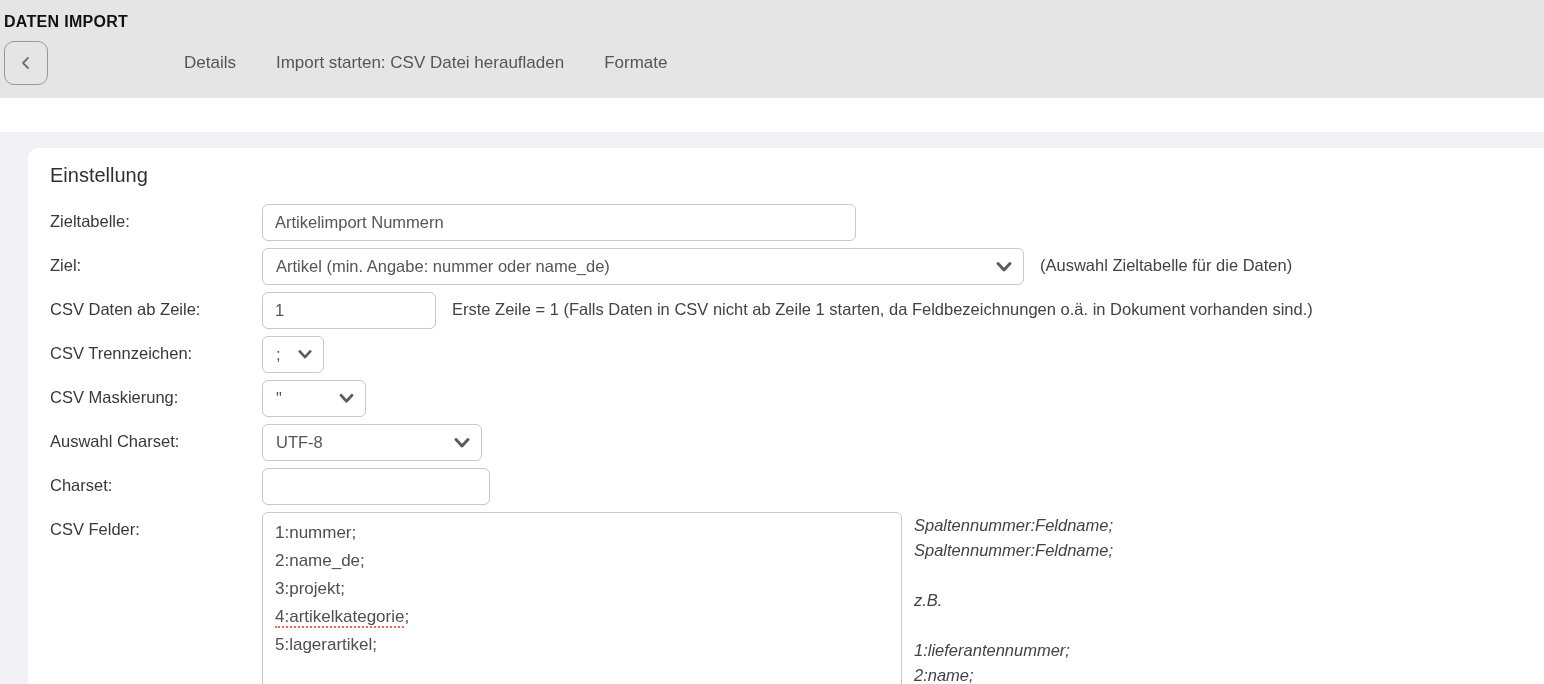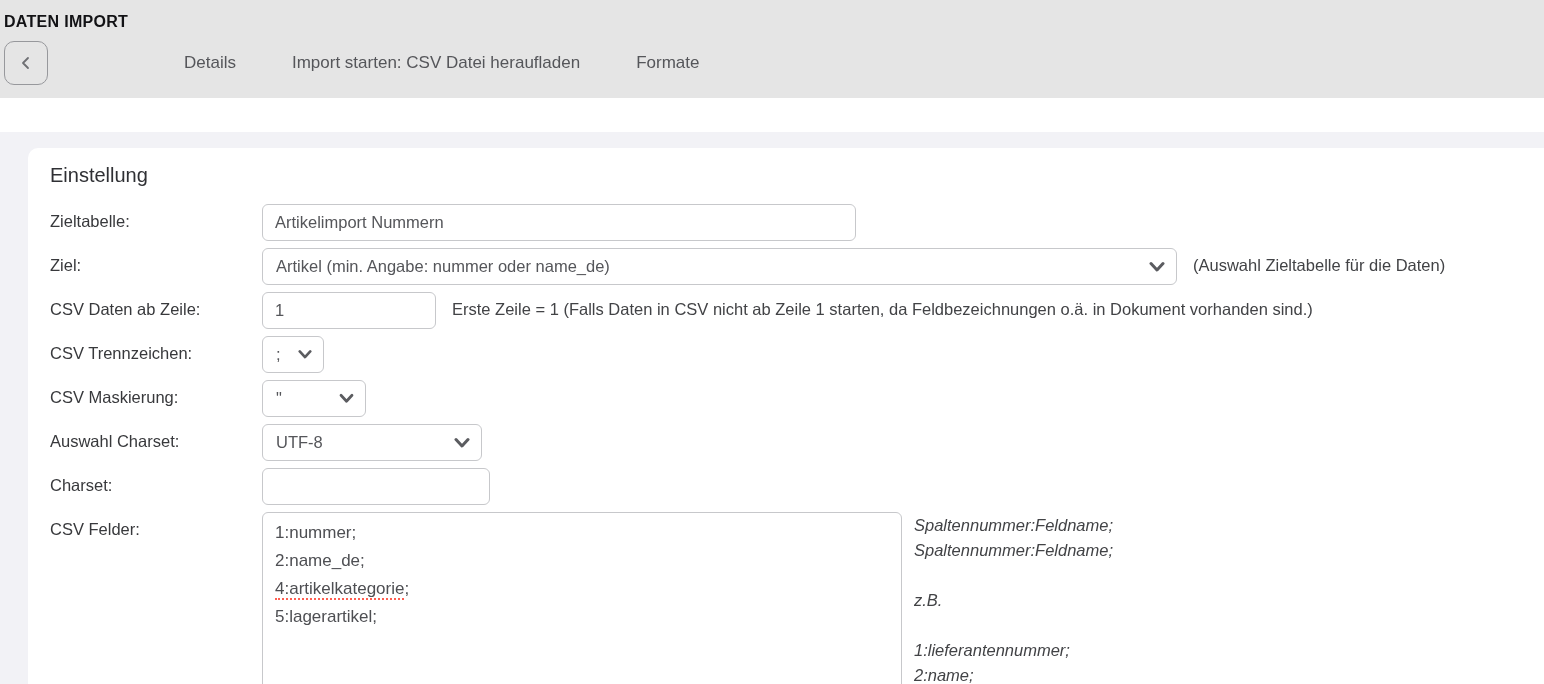--- a/index.html
+++ b/index.html
@@ -4,41 +4,41 @@
 <style>
   * { box-sizing: border-box; margin: 0; padding: 0; }
   html,body { width: 1544px; height: 684px; overflow: hidden; }
   body { font-family: "Liberation Sans", "DejaVu Sans", sans-serif; background: #ffffff; }
 
   .topbar { height: 98px; background: #e5e5e5; padding: 13px 0 0 4px; }
   .app-title { font-size: 16px; font-weight: 700; color: #121215; letter-spacing: .3px; }
   .toolbar { display: flex; align-items: center; margin-top: 10px; }
   .back-btn { width: 44px; height: 44px; border: 1.5px solid #97989c; border-radius: 10px;
               background: transparent; display: flex; align-items: center; justify-content: center; cursor: pointer; }
-  .tabs { display: flex; gap: 56px; margin-left: 136px; }
+  .tabs { display: flex; gap: 40px; margin-left: 136px; }
   .tab { font-size: 17px; color: #55565a; cursor: pointer; white-space: nowrap; }
 
   .white-strip { height: 34px; background: #ffffff; }
   .content { height: 552px; background: #f2f2f6; padding: 16px 0 0 28px; }
   .card { height: 536px; background: #ffffff; border-radius: 10px 0 0 0; padding: 16px 24px 0 22px; overflow: hidden; }
   .panel-title { font-size: 20px; font-weight: 400; color: #2f3034; margin-bottom: 17px; }
 
   .frow { display: flex; align-items: flex-start; margin-bottom: 7px; }
   .flabel { flex: 0 0 212px; width: 212px; padding-top: 8px; font-size: 16.5px; color: #38393c; }
   .tinput { height: 37px; border: 1px solid #c7c8cb; border-radius: 6px; background: #fff;
             font-family: "Liberation Sans", "DejaVu Sans", sans-serif;
             font-size: 16.5px; color: #55565a; padding: 0 12px; outline: none; }
   .sel { height: 37px; border: 1px solid #c7c8cb; border-radius: 6px; background: #fff;
          display: flex; align-items: center; justify-content: space-between;
          padding: 0 11px 0 13px; font-size: 16.5px; color: #55565a; cursor: pointer; }
   .sel .chev { flex: 0 0 auto; display: flex; align-items: center; margin-left: 8px; }
   .hint { font-size: 16.5px; color: #424346; padding-top: 8px; margin-left: 16px; white-space: nowrap; }
 
   .w-bez { width: 594px; }
-  .w-ziel { width: 915px; }
+  .w-ziel { width: 762px; }
   .w-zeile { width: 174px; }
   .w-trenn { width: 62px; }
   .w-mask { width: 104px; }
   .w-chset { width: 220px; }
   .w-charset { width: 228px; }
 
   .editor { width: 640px; height: 250px; border: 1px solid #c7c8cb; border-radius: 6px;
             padding: 6px 12px; font-size: 17px; line-height: 28px; color: #4e4f53; background: #fff;
             overflow: hidden; cursor: text; }
   .misspelled { border-bottom: 2px dotted #ff5f52; }
@@ -135,20 +135,21 @@
     <div class="frow">
       <label class="flabel">Charset:</label>
       <input class="tinput w-charset" type="text" value="" style="">
     </div>
 
     <div class="frow">
       <label class="flabel">CSV Felder:</label>
       <div class="editor">
           <div>1:nummer;</div>
           <div>2:name_de;</div>
+          <div>3:projekt;</div>
           <div><span class="misspelled">4:artikelkategorie</span>;</div>
           <div>5:lagerartikel;</div>
         </div>
       <div class="hint-lines">Spaltennummer:Feldname;
 Spaltennummer:Feldname;
 
 z.B.
 
 1:lieferantennummer;
 2:name;</div>

